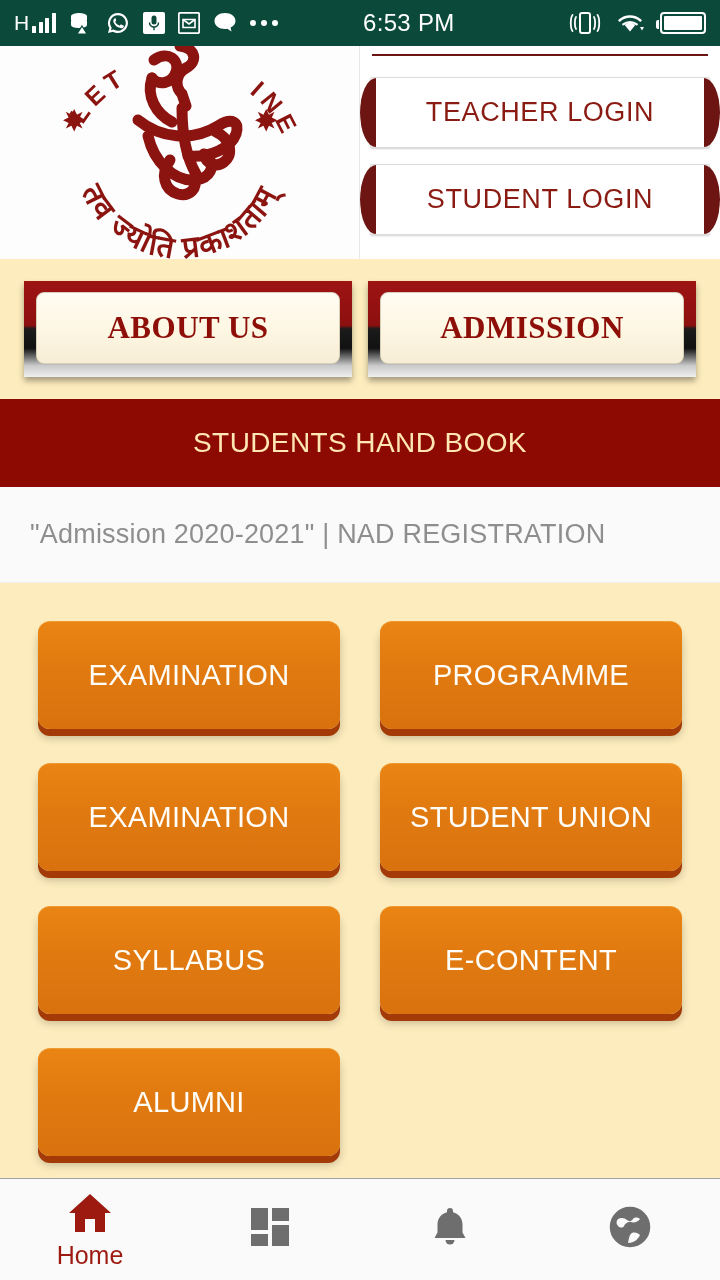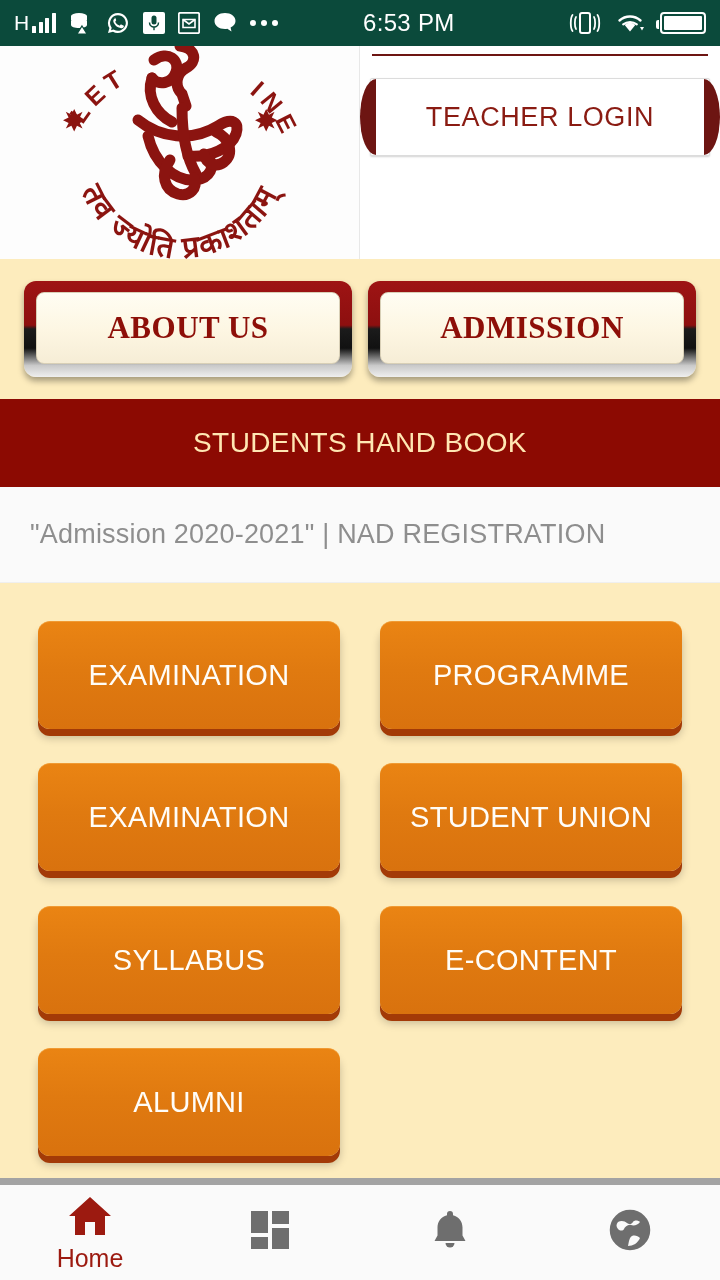--- a/index.html
+++ b/index.html
@@ -67,21 +67,21 @@
      clip-path:ellipse(100% 50% at 100% 50%); }
   .login-btn::after{ right:-11px; border-radius:0 60% 60% 0/0 50% 50% 0;
      clip-path:ellipse(100% 50% at 0% 50%); }
 
   
   .aa-band{
     flex:0 0 140px; background:#fdecbd; display:flex; align-items:center;
     gap:16px; padding:0 24px;
   }
   .fancy-btn{
-    flex:1; height:96px; position:relative; border-radius:12px;
+    flex:1; height:96px; position:relative; border-radius:0;
     background:linear-gradient(180deg,#9e1414 0%,#8d0f0f 46%,#1b1b1b 50%,#111 70%,#c9c9c9 88%,#efefef 100%);
     padding:11px 12px 13px 12px;
     box-shadow:0 4px 6px rgba(0,0,0,.35);
   }
   .fancy-inner{
     width:100%; height:100%; border-radius:8px;
     background:linear-gradient(180deg,#fffdf3 0%,#fdf6e2 55%,#f6edd6 100%);
     display:flex; align-items:center; justify-content:center;
     border:1px solid #d8cfb6;
   }
@@ -113,21 +113,21 @@
     position:relative; border-radius:12px; height:108px;
     background:linear-gradient(180deg,#ea8413 0%,#e07a10 45%,#d9720e 100%);
     box-shadow:0 7px 0 #a33a07, 0 9px 8px rgba(0,0,0,.22);
     display:flex; align-items:center; justify-content:center;
     border-top:1px solid #f09a33;
   }
   .tile span{ color:#fffdf8; font-size:29px; letter-spacing:.3px; text-align:center; padding:0 8px; }
 
   
   .bottomnav{
-    flex:0 0 102px; background:#fafafa; border-top:7px solid #a3a3a3;
+    flex:0 0 102px; background:#fafafa; border-top:1px solid #a3a3a3;
     display:flex; align-items:center;
   }
   .nav-item{
     flex:1; display:flex; flex-direction:column; align-items:center; justify-content:center;
     gap:5px; height:100%;
   }
   .nav-item .nlabel{ font-size:25px; color:#9c1a10; }
   .nav-ico{ width:48px; height:46px; display:flex; align-items:center; justify-content:center; }
   .nav-ico svg{ display:block; }
 </style>
@@ -245,20 +245,23 @@
           </g>
         </svg>
       </div>
     </div>
 
     <div class="login-pane">
       <div class="login-peek"></div>
       <div class="login-btn">
         <span>TEACHER LOGIN</span>
       </div>
+      <div class="login-btn">
+        <span>STUDENT LOGIN</span>
+      </div>
     </div>
   </div>
 
   <div class="aa-band">
     <div class="fancy-btn">
       <div class="fancy-inner">
         <span>ABOUT US</span>
       </div>
     </div>
     <div class="fancy-btn">

